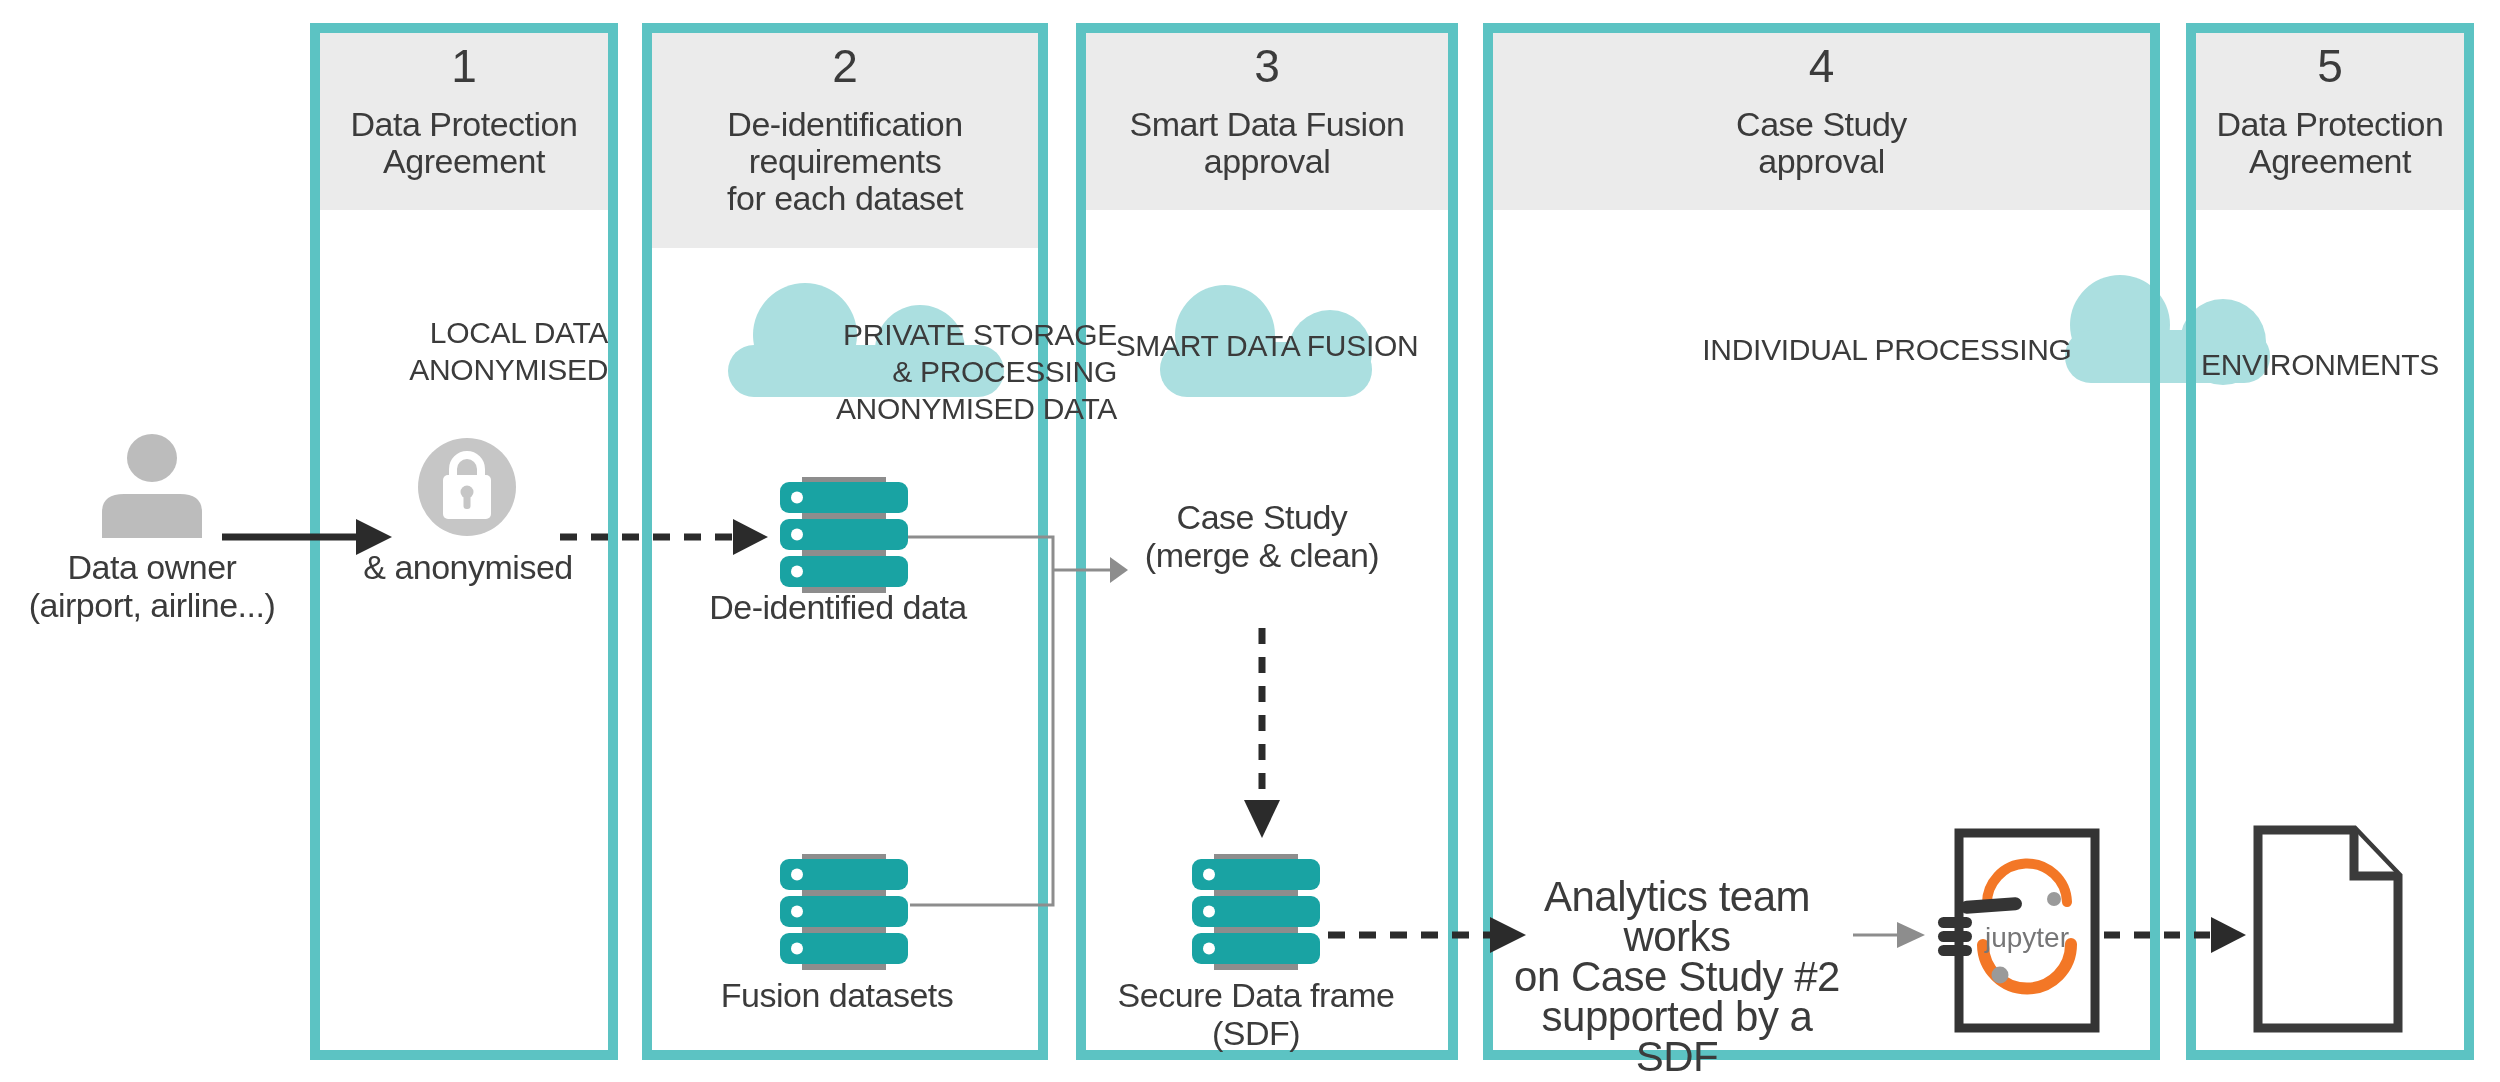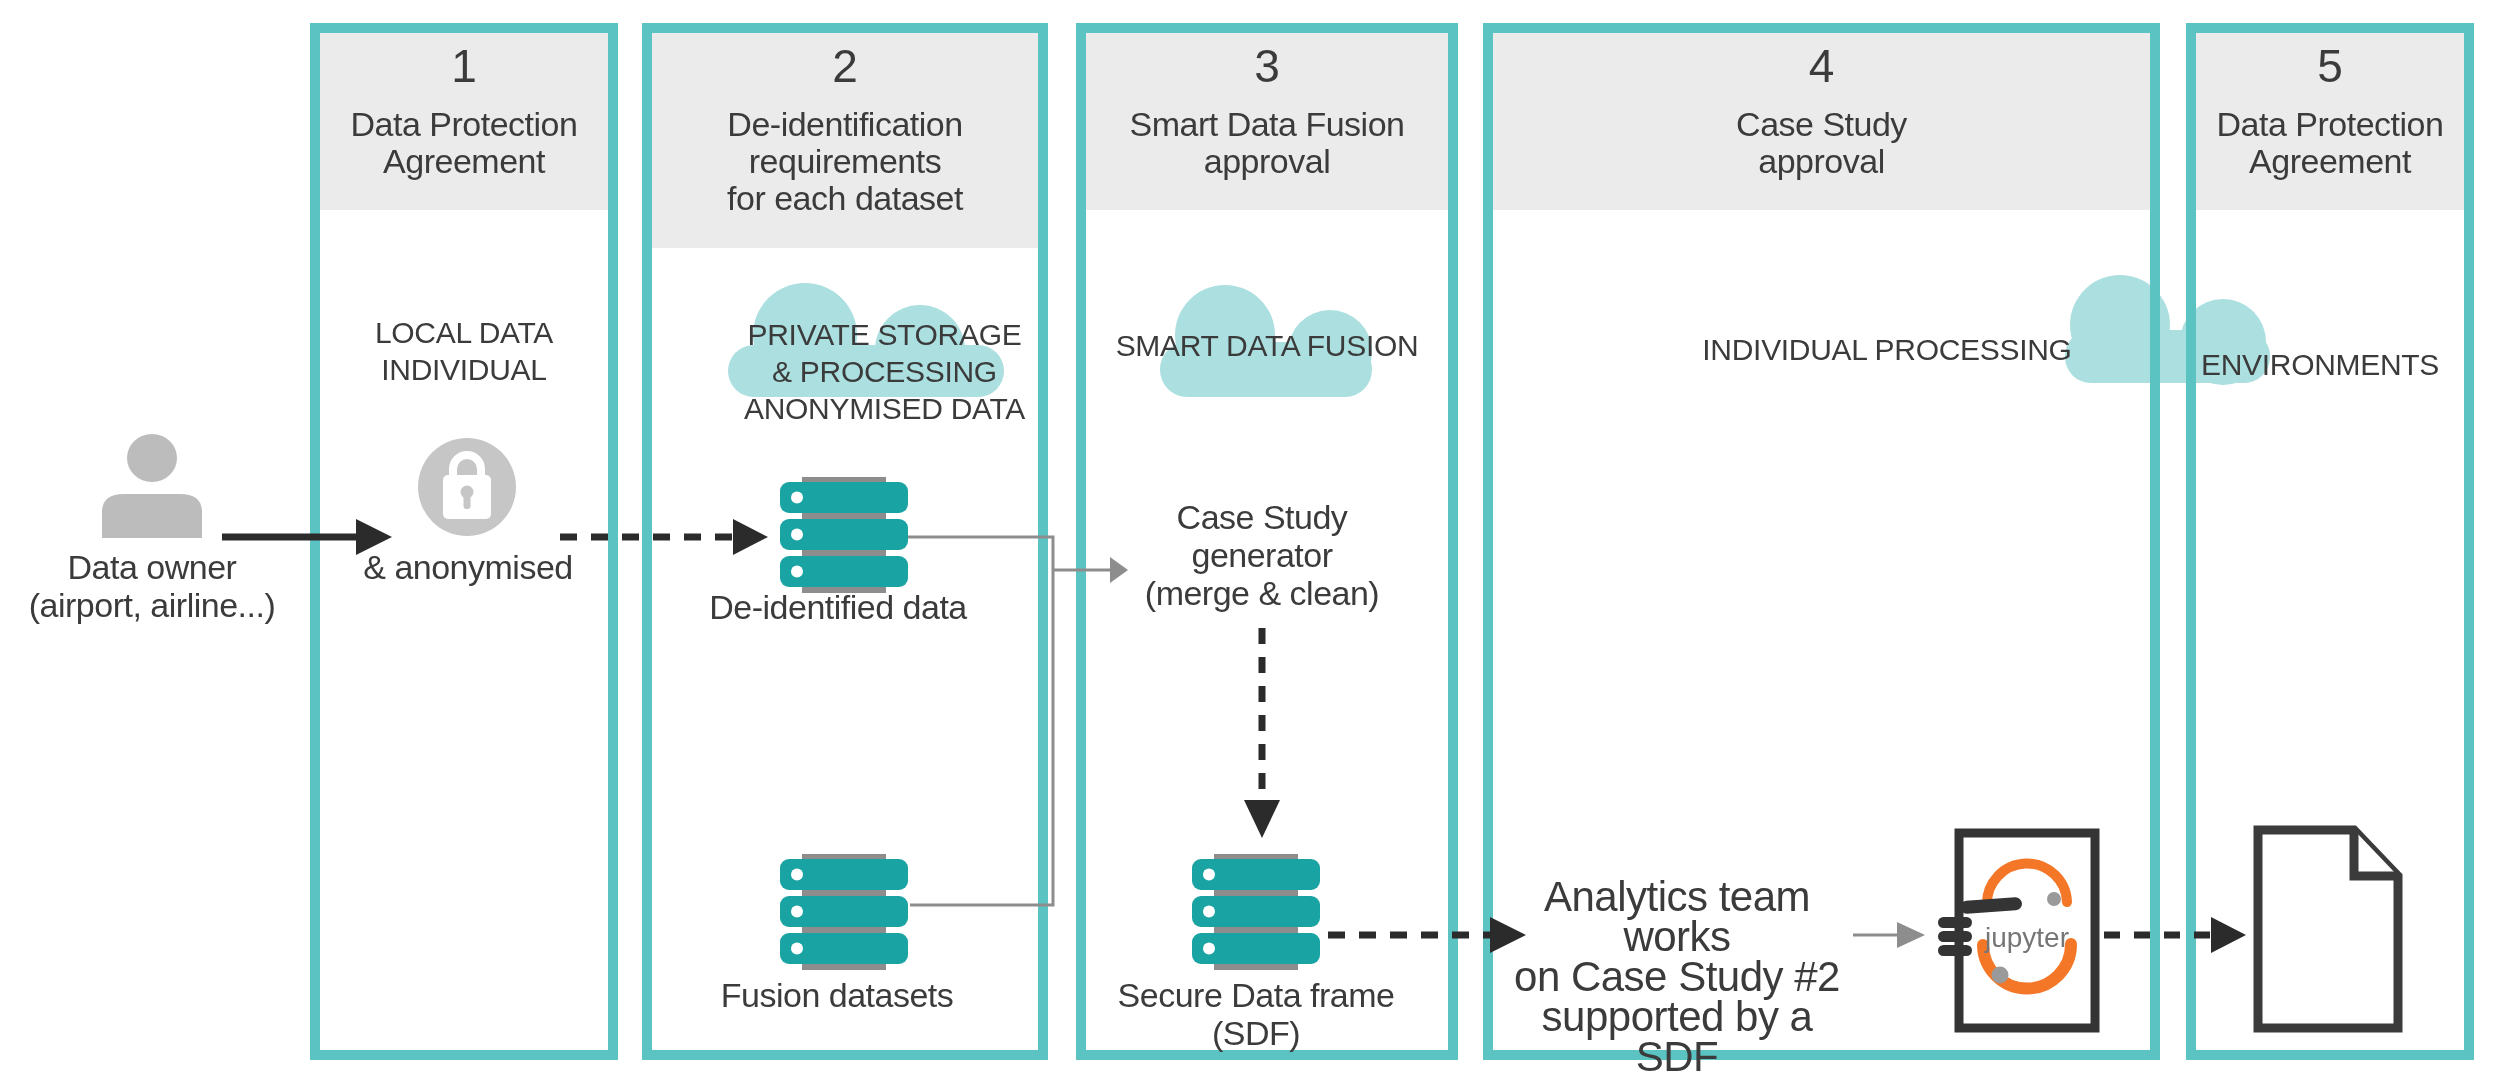--- a/index.html
+++ b/index.html
@@ -15,21 +15,21 @@
   .layer-arrows{z-index:4;pointer-events:none;}
   .content{z-index:3;}
   .center{text-align:center;}
   .right{text-align:center;}
   .pnum{font-size:46px;line-height:52px;margin-bottom:14px;font-weight:400;}
   .ptitle{font-size:34px;line-height:37px;letter-spacing:-0.5px;}
   .ptitle span{display:block;}
   .body-label{font-size:34px;line-height:38px;letter-spacing:-0.5px;}
   .body-label span{display:block;}
   .cloud-label{font-size:30px;line-height:37px;letter-spacing:-0.3px;}
-  .cloud-label span{display:block;}
+  .cloud-label span{display:block;text-align:right;}
   .analytics-label{font-size:42px;line-height:40px;letter-spacing:-0.5px;}
   .analytics-label span{display:block;}
   svg{display:block;}
 </style>
 </head>
 <body>
 
 <div id="canvas">
 
   <div class="abs panel-bg" style="left:310px;top:23px;width:308px;height:1037px"></div>
@@ -100,21 +100,21 @@
   <div class="abs content center" style="left:2196px;top:40px;width:268px">
     <div class="pnum">5</div>
     <div class="ptitle">
       <span>Data Protection</span>
       <span>Agreement</span>
     </div>
   </div>
 
   <div class="abs content center cloud-label" style="left:320px;top:314px;width:288px">
     <span>LOCAL DATA</span>
-    <span>INDIVIDUAL</span>
+    <span>ANONYMISED</span>
   </div>
   <div class="abs content center cloud-label" style="left:652px;top:316px;width:465px">
     <span>PRIVATE STORAGE</span>
     <span>&amp; PROCESSING</span>
     <span>ANONYMISED DATA</span>
   </div>
   <div class="abs content center cloud-label" style="left:1086px;top:327px;width:362px">SMART DATA FUSION</div>
   <div class="abs content right cloud-label" style="left:1637px;top:331px;width:500px">INDIVIDUAL PROCESSING</div>
   <div class="abs content center cloud-label" style="left:2196px;top:346px;width:248px">ENVIRONMENTS</div>
 
@@ -126,21 +126,20 @@
     <span>&amp; anonymised</span>
   </div>
   <div class="abs content center body-label" style="left:658px;top:588px;width:360px">De-identified data</div>
   <div class="abs content center body-label" style="left:657px;top:976px;width:360px">Fusion datasets</div>
   <div class="abs content center body-label" style="left:1076px;top:976px;width:360px">
     <span>Secure Data frame</span>
     <span>(SDF)</span>
   </div>
   <div class="abs content center body-label" style="left:1082px;top:498px;width:360px">
     <span>Case Study</span>
-    <span>generator</span>
     <span>(merge &amp; clean)</span>
   </div>
   <div class="abs content center analytics-label" style="left:1497px;top:877px;width:360px">
     <span>Analytics team works</span>
     <span>on Case Study #2</span>
     <span>supported by a SDF</span>
   </div>
 
   <svg class="abs content" style="left:100px;top:432px" width="106" height="106" viewBox="0 0 106 106">
     <ellipse cx="52" cy="26" rx="25" ry="24" fill="#bcbcbc"></ellipse>

